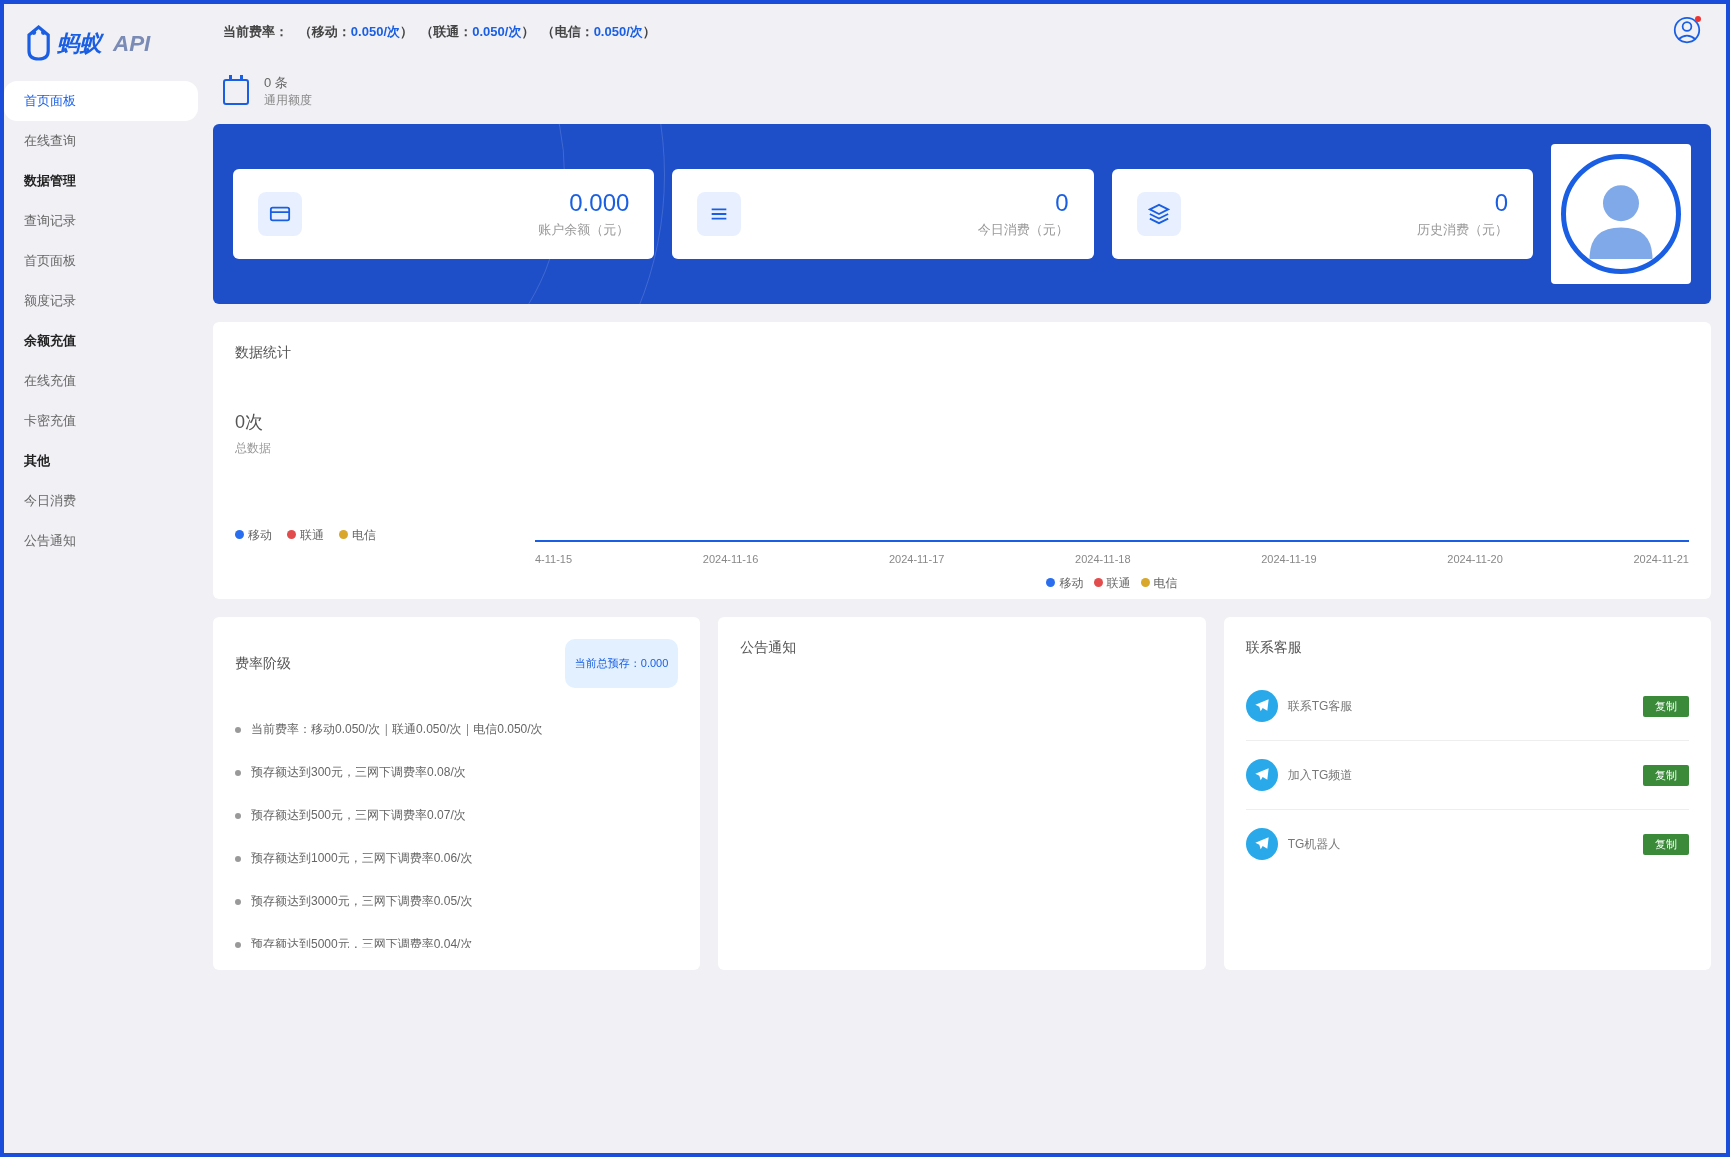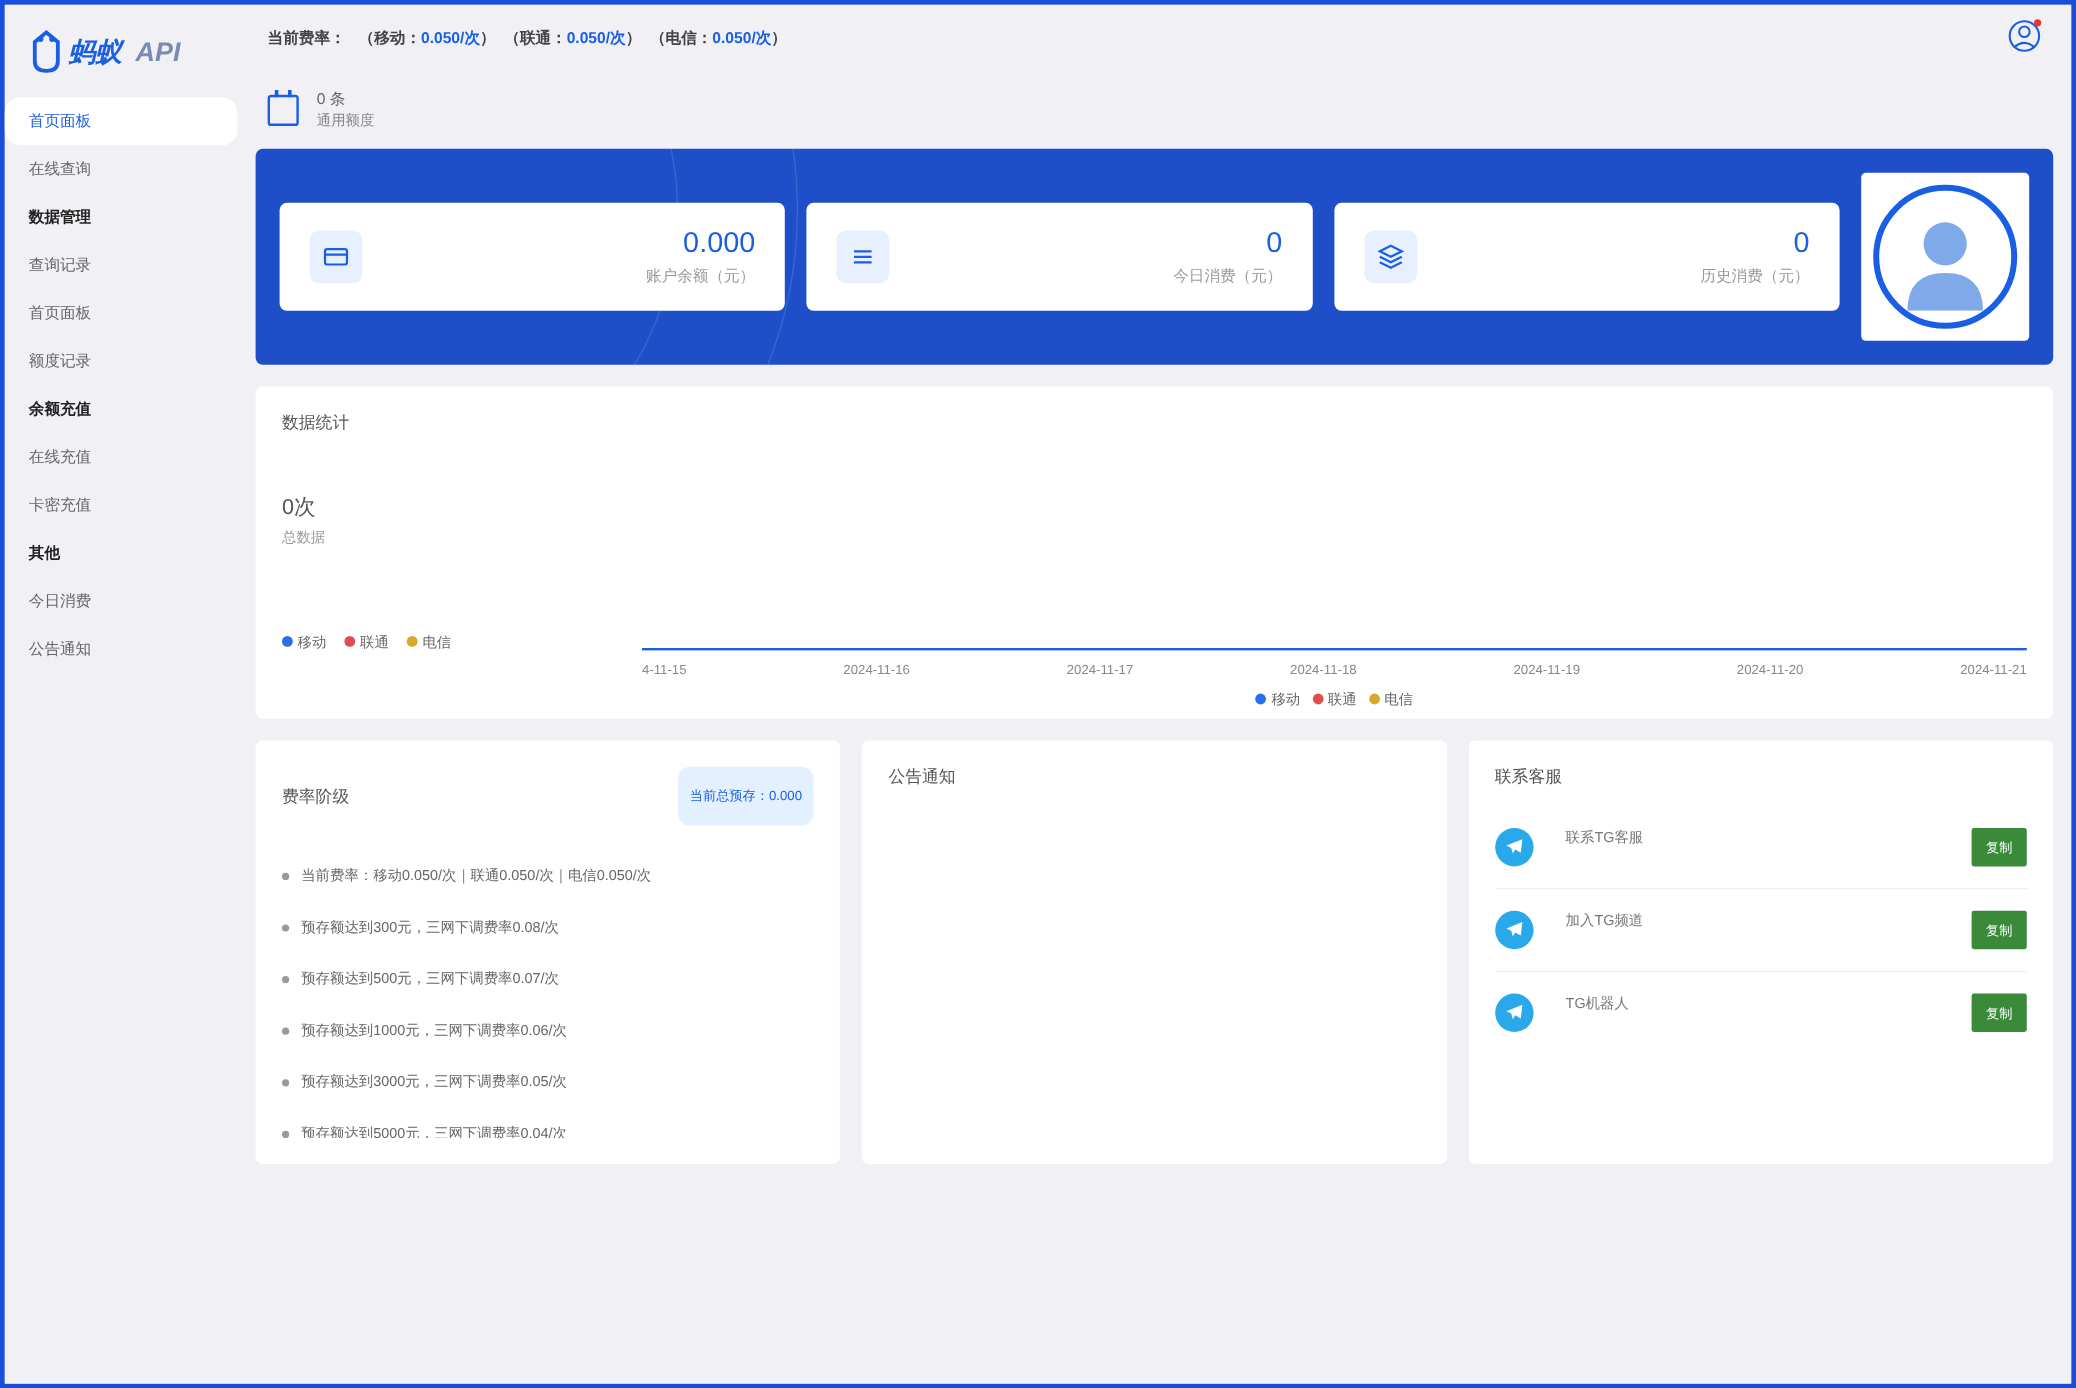--- a/index.html
+++ b/index.html
@@ -50,21 +50,21 @@
 .card { background: #fff; border-radius: 6px; padding: 22px; }
 .card.c1 { flex: 1; }
 .card.c2 { flex: 1; }
 .card.c3 { flex: 1; }
 .card-head { display: flex; justify-content: space-between; align-items: center; margin-bottom: 20px; }
 .badge { background: #e3f0ff; color: #1a5fe3; font-size: 11px; padding: 17px 10px; border-radius: 10px; }
 .tier-list { list-style: none; max-height: 240px; overflow-y: auto; }
 .tier-list li { padding: 13px 0; font-size: 12px; color: #666; border-bottom: none; display: flex; align-items: center; gap: 10px; }
 .tier-list li::before { content: ""; width: 6px; height: 6px; background: #999; border-radius: 50%; flex-shrink: 0; }
 .contact-list { list-style: none; }
-.contact-list li { display: flex; padding: 18px 0; border-bottom: 1px solid #eee; gap: 27px; }
+.contact-list li { display: flex; align-items: center; padding: 18px 0; border-bottom: 1px solid #eee; gap: 10px; }
 .contact-list li:last-child { border-bottom: none; }
 .tg-icon { width: 32px; height: 32px; background: #29a9ea; border-radius: 50%; display: flex; align-items: center; justify-content: center; }
 .contact-name { flex: 1; font-size: 12px; color: #777; }
 .copy-btn { background: #3a8a3a; color: #fff; font-size: 11px; padding: 3px 12px; border: none; border-radius: 2px; cursor: pointer; }
 .tier-scroll::-webkit-scrollbar { width: 6px; }
 </style>
 </head>
 <body>
 
 <div class="app">

